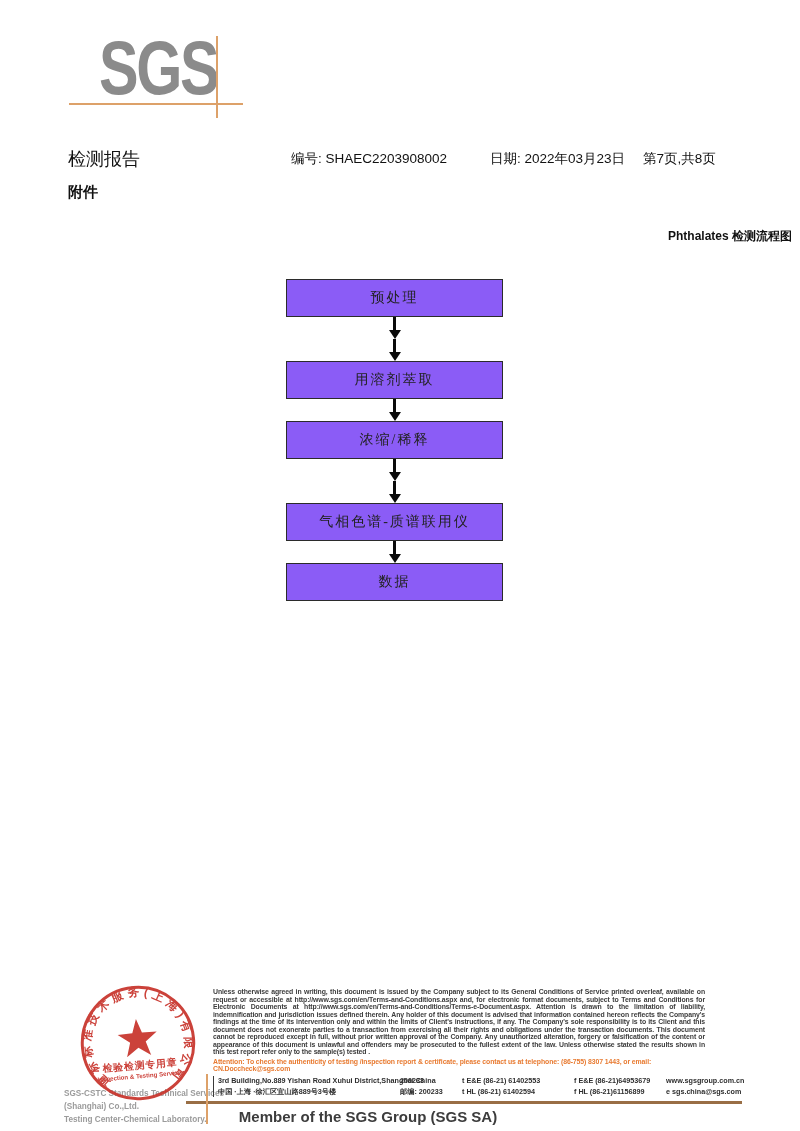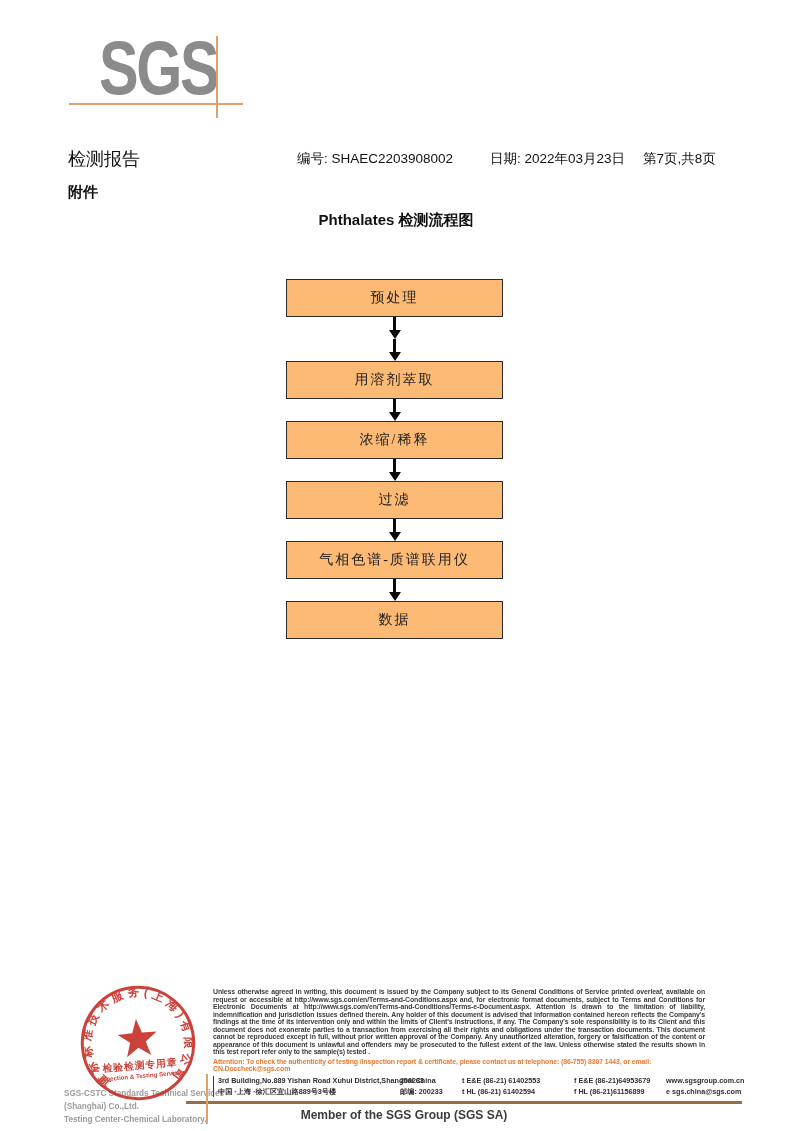--- a/index.html
+++ b/index.html
@@ -11,31 +11,31 @@
   
   .logo-text {
     position:absolute; left:99px; top:30px; font-size:76px; font-weight:bold;
     color:#8b8b8b; letter-spacing:-3px; transform:scaleX(0.78); transform-origin:left top;
     line-height:1; font-family:"Liberation Sans", sans-serif;
   }
   .logo-hline { position:absolute; left:69px; top:103px; width:174px; height:2px; background:#dga; background:#dda169; }
   .logo-vline { position:absolute; left:216px; top:36px; width:2px; height:82px; background:#dda169; }
   
   .hdr-title { position:absolute; left:68px; top:147px; font-size:18px; font-weight:normal; }
-  .hdr-no    { position:absolute; left:297px; top:150px; font-size:13.5px; }
+  .hdr-no    { position:absolute; left:291px; top:150px; font-size:13.5px; }
   .hdr-date  { position:absolute; left:490px; top:150px; font-size:13.5px; }
   .hdr-page  { position:absolute; left:643px; top:150px; font-size:13.5px; }
   .hdr-attach{ position:absolute; left:68px; top:183px; font-size:15px; font-weight:bold; }
   
-  .fc-title { position:absolute; left:0; top:211px; width:792px; text-align:center;
-              font-size:15px; font-weight:bold; }
+  .fc-title { position:absolute; left:0; top:228px; width:792px; text-align:right;
+              font-size:12px; font-weight:bold; }
   .flowchart { position:absolute; left:286px; top:279px; width:217px;
                display:flex; flex-direction:column; align-items:stretch; }
   .fc-box {
-    height:38px; border:1px solid #2b2b2b; background:#fdba74;
+    height:38px; border:1px solid #2b2b2b; background:#8b5cf6;
     display:flex; align-items:center; justify-content:center;
     font-family:"Liberation Serif", serif; font-size:14px; letter-spacing:2px; color:#222;
   }
   .fc-arrow { height:22px; display:flex; flex-direction:column; align-items:center; }
   .fc-arrow .shaft { width:2.5px; height:13px; background:#0a0a0a; }
   .fc-arrow .head  { width:0; height:0; border-left:6px solid transparent;
                      border-right:6px solid transparent; border-top:9px solid #0a0a0a; }
   
   .legal { position:absolute; left:213px; top:988px; width:492px; }
   .disclaimer {
@@ -46,21 +46,21 @@
     margin-top:2px; font-size:6.9px; line-height:7.55px; font-weight:bold;
     color:#e87a30; letter-spacing:-0.1px;
   }
   .addr-block { margin-top:3px; border-left:1.5px solid #3a3a3a; padding-left:4px; }
   .addr-row { display:grid; grid-template-columns:182px 62px 112px 92px 1fr;
               font-size:7.2px; line-height:10.5px; color:#2e2e2e; font-weight:bold; white-space:nowrap; }
   
   .foot-hline { position:absolute; left:186px; top:1101px; width:556px; height:2.5px; background:#996e45; }
   .foot-vline { position:absolute; left:206px; top:1074px; width:2px; height:50px; background:#dda169; }
   .member-line { position:absolute; left:0; top:1108px; width:736px; text-align:center;
-                 font-size:12px; font-weight:bold; color:#3c3c3c;margin-left:36px; }
+                 font-size:15px; font-weight:bold; color:#3c3c3c; }
   
   .company-gray { position:absolute; left:64px; top:1087px; font-size:8.2px; line-height:13px;
                   color:#9b9b9b; font-weight:bold; width:190px; }
   .stamp { position:absolute; left:78px; top:983px; width:120px; height:120px;
            opacity:0.93; transform:rotate(-5deg); }
 </style>
 </head>
 <body>
 
 <div class="page">
@@ -89,21 +89,20 @@
     <div class="fc-box">用溶剂萃取</div>
     <div class="fc-arrow">
         <span class="shaft"></span>
         <span class="head"></span>
       </div>
     <div class="fc-box">浓缩/稀释</div>
     <div class="fc-arrow">
         <span class="shaft"></span>
         <span class="head"></span>
       </div>
-    <div class="fc-box">过滤</div>
     <div class="fc-arrow">
         <span class="shaft"></span>
         <span class="head"></span>
       </div>
     <div class="fc-box">气相色谱-质谱联用仪</div>
     <div class="fc-arrow">
         <span class="shaft"></span>
         <span class="head"></span>
       </div>
     <div class="fc-box">数据</div>

